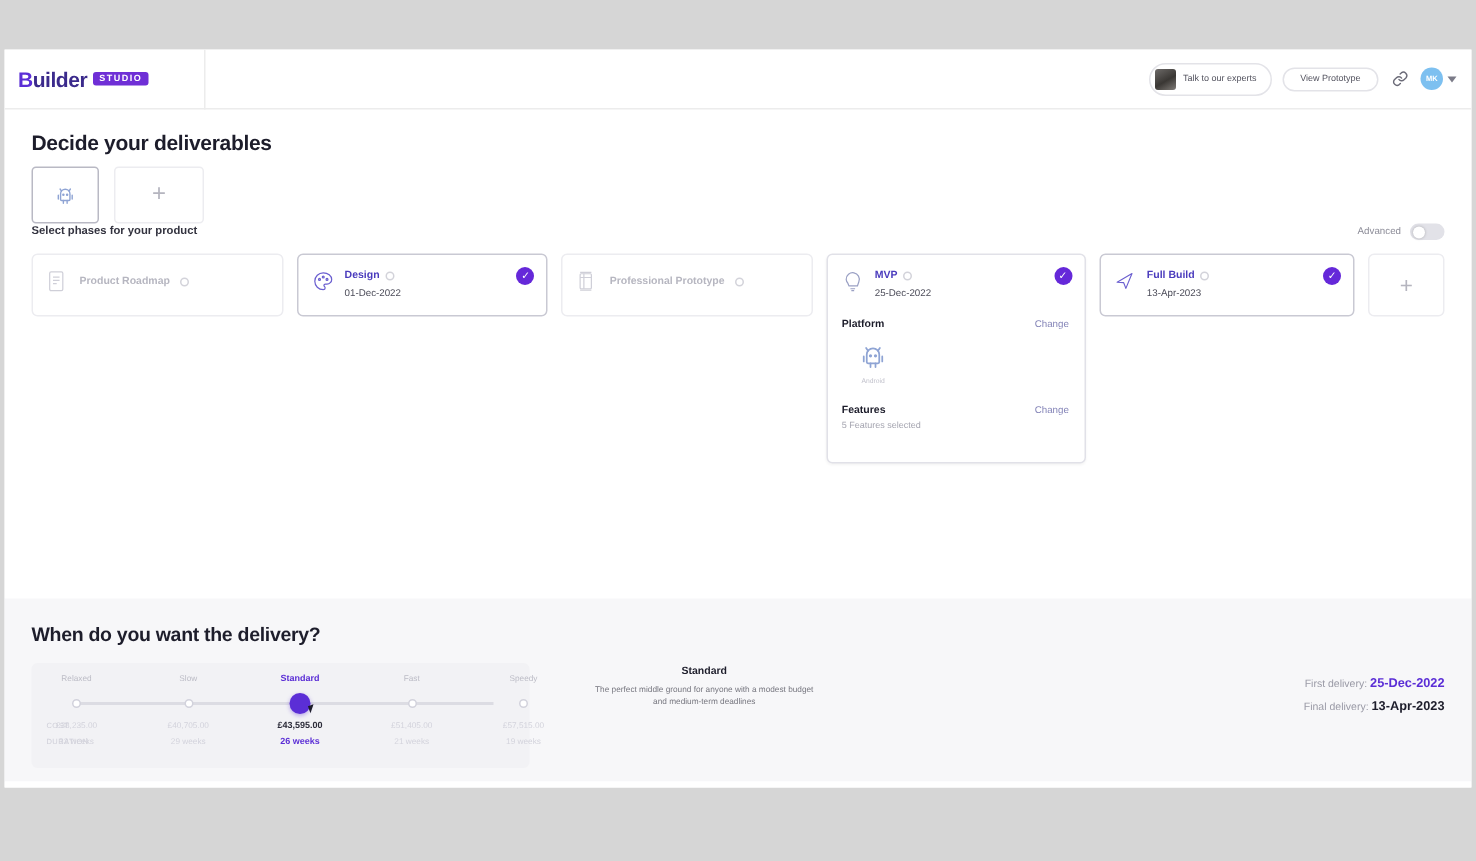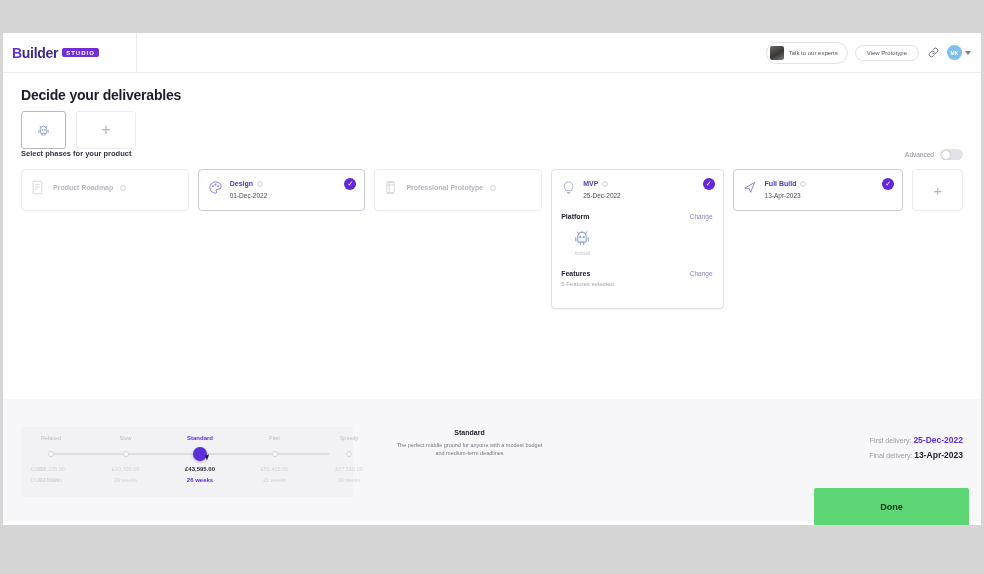--- a/index.html
+++ b/index.html
@@ -359,20 +359,21 @@
             <div class="phase-date">13-Apr-2023</div>
           </div>
         </div>
       </div>
 
       <div class="add-phase">+</div>
     </div>
   </div>
 
   <div class="delivery">
+    <div class="h1b">When do you want the delivery?</div>
     <div class="deliv-body">
 
       <div class="slider-box">
         <div class="tier-labels" id="tier-labels">
             <span class="tier-label" style="left: 20px;">Relaxed</span>
             <span class="tier-label" style="left: 94.5px;">Slow</span>
             <span class="tier-label sel" style="left: 169px;">Standard</span>
             <span class="tier-label" style="left: 243.5px;">Fast</span>
             <span class="tier-label" style="left: 318px;">Speedy</span>
           </div>
@@ -421,14 +422,13 @@
     <div class="promo-row">
       <span class="ghost">Subtotal</span>
       <span class="ghost">Discount</span>
       <span class="ghost">Taxes</span>
       <span class="ghost l">Total</span>
       <span class="ghost l">Monthly</span>
       <span class="apply-btn">Apply Promotion</span>
     </div>
   </div>
 
-  <div class="done-btn">Done</div>
 </div>
 
 </body></html>

